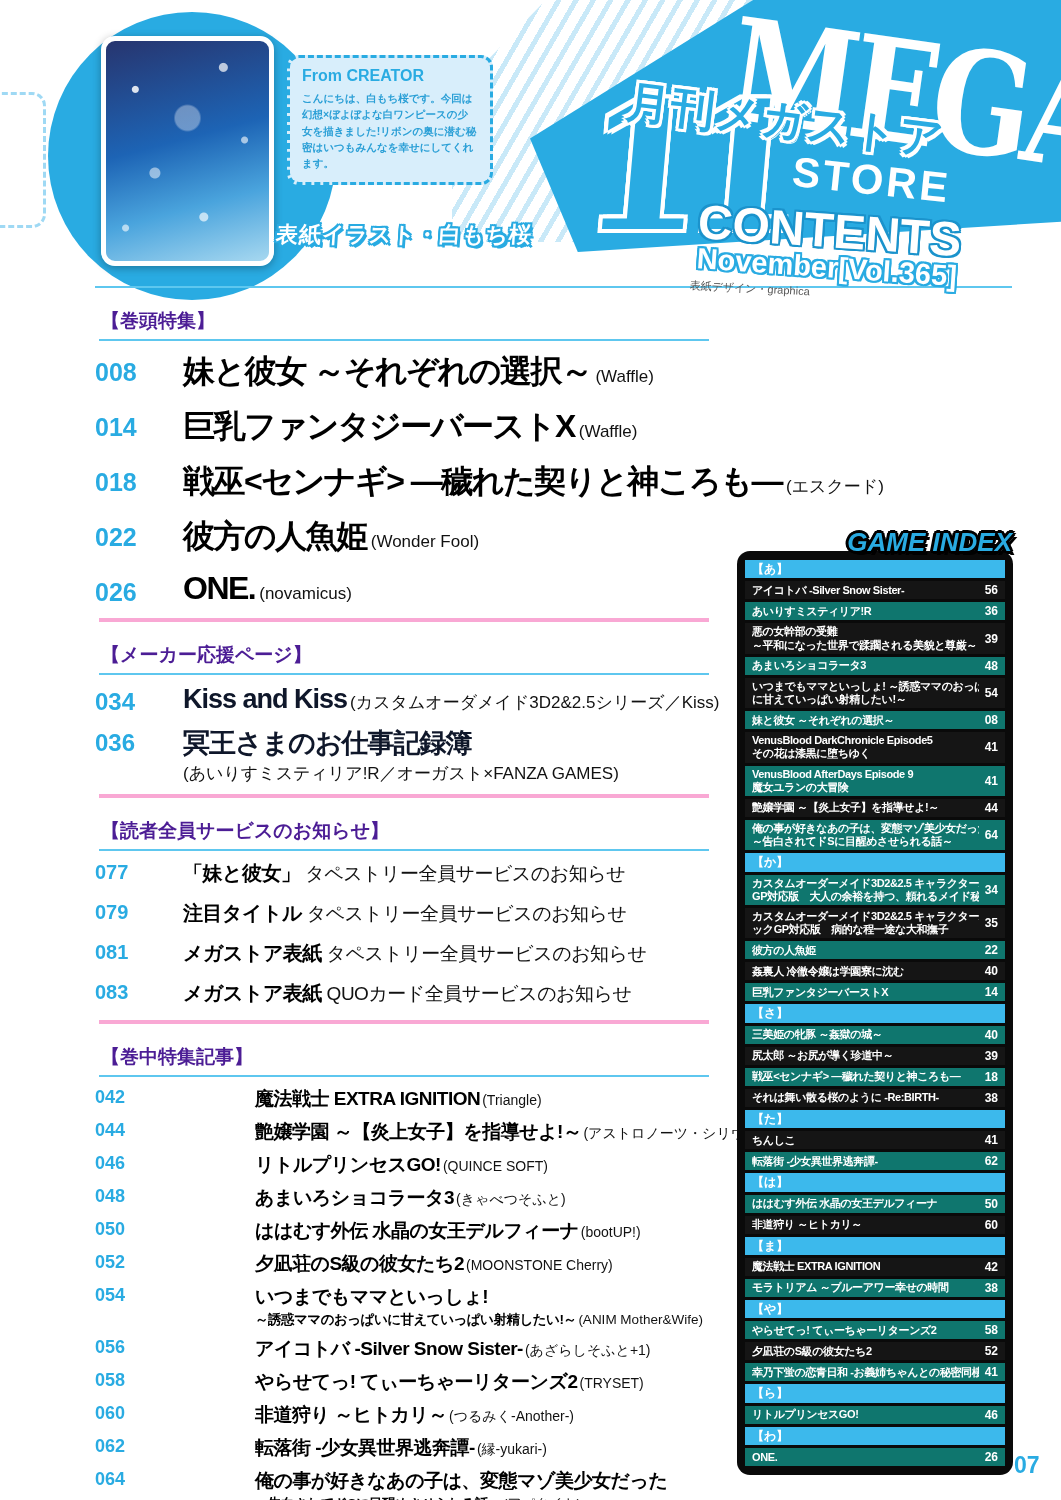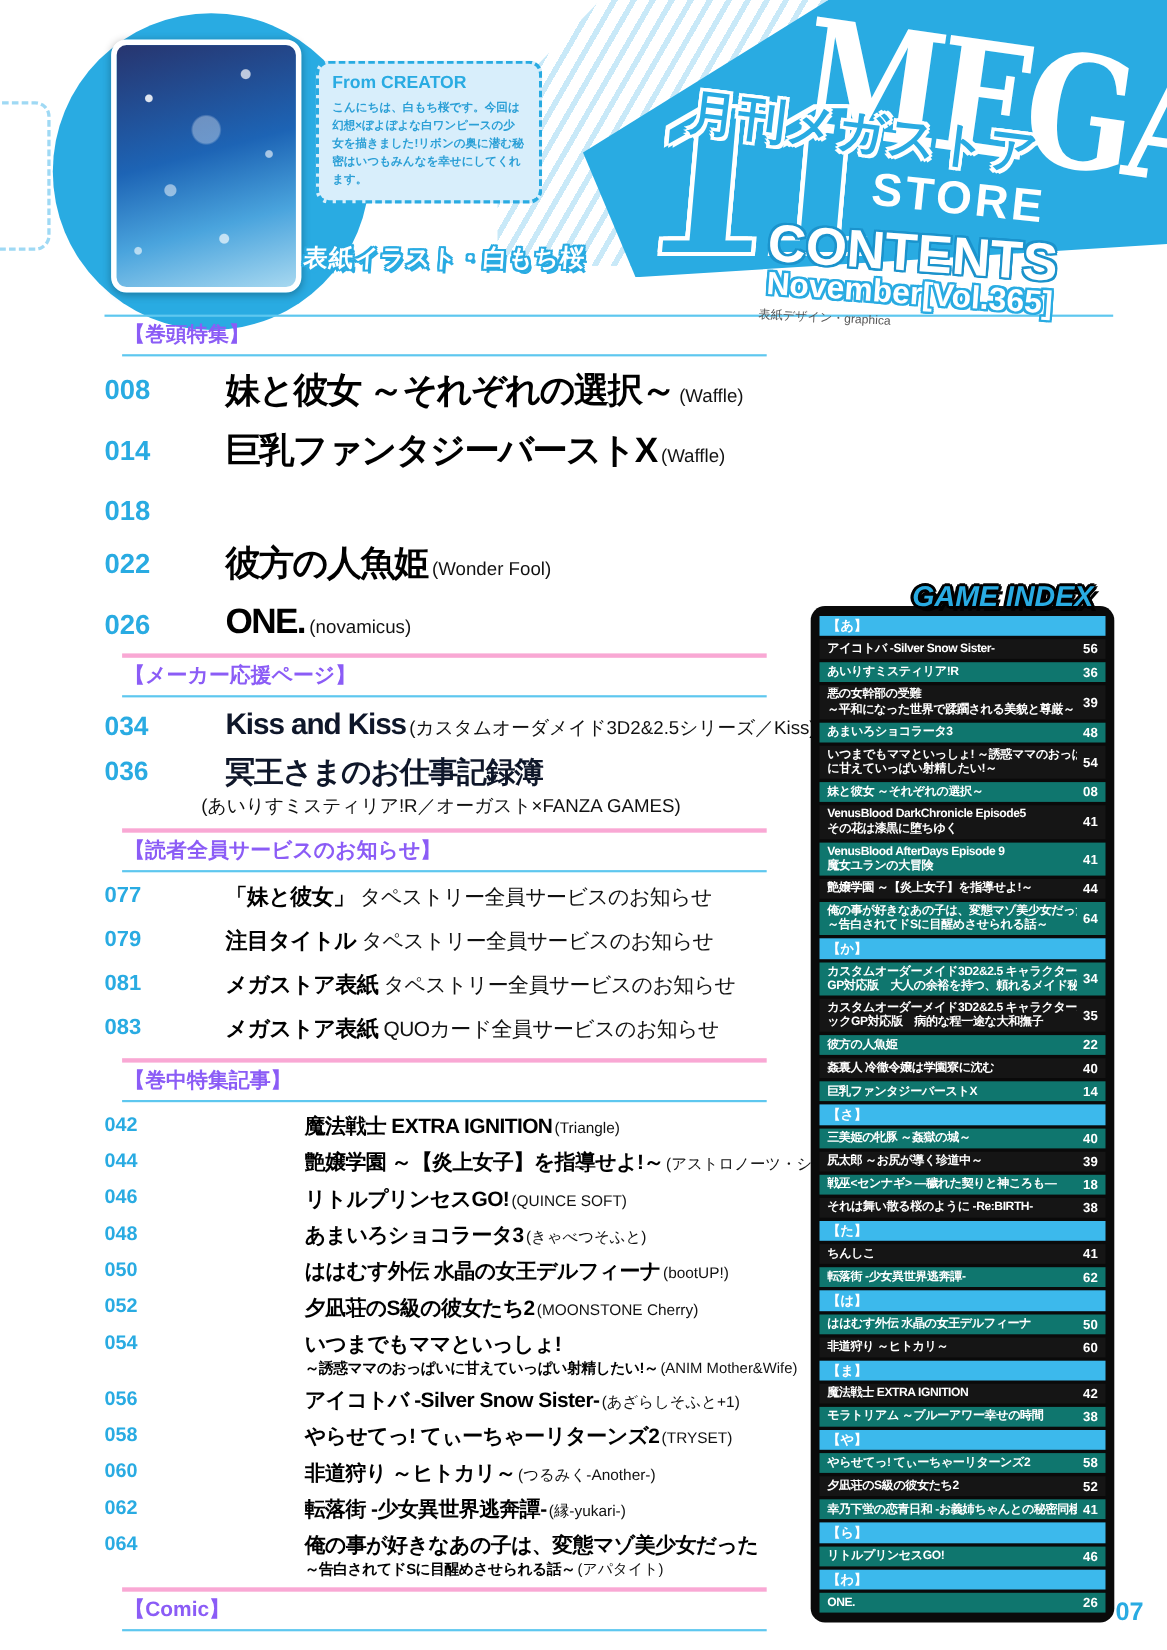--- a/index.html
+++ b/index.html
@@ -45,27 +45,27 @@
   .hd-contents{position:absolute;left:700px;top:194px;z-index:3;color:#fff;font-size:48px;font-weight:900;
       letter-spacing:0;transform:rotate(4deg);transform-origin:0 0;
       text-shadow:-2px -2px 0 #1b93cc,2px -2px 0 #1b93cc,-2px 2px 0 #1b93cc,2px 2px 0 #1b93cc,0 -2px 0 #1b93cc,0 2px 0 #1b93cc,-2px 0 0 #1b93cc,2px 0 0 #1b93cc;}
   .hd-issue{position:absolute;left:698px;top:242px;z-index:3;color:#fff;font-size:29px;font-weight:900;
       transform:rotate(4deg);transform-origin:0 0;
       text-shadow:-2px -2px 0 #29abe2,2px -2px 0 #29abe2,-2px 2px 0 #29abe2,2px 2px 0 #29abe2,0 -2px 0 #29abe2,0 2px 0 #29abe2,-2px 0 0 #29abe2,2px 0 0 #29abe2;}
   .hd-design{position:absolute;left:690px;top:278px;z-index:3;color:#555;font-size:11px;transform:rotate(3deg);transform-origin:0 0;}
   .top-rule{position:absolute;left:95px;top:286px;width:917px;height:2px;background:#5ec7ef;}
   
   .toc{position:absolute;left:95px;top:288px;width:618px;}
-  .sec-hdr{color:#8b5cf6;font-size:19px;font-weight:bold;padding:3px 2px 5px;margin:0 16px 9px;
+  .sec-hdr{color:#4c1d95;font-size:19px;font-weight:bold;padding:20px 2px 5px;margin:0 4px 9px;
       border-bottom:2px solid #5ec7ef;}
   .sec + .sec .sec-hdr{border-top:4px solid #f9a8d4;}
   .item{display:flex;align-items:flex-start;}
   .num{color:#29abe2;font-weight:bold;flex:none;}
   .tw{flex:1;min-width:0;}
-  .l1,.l2{white-space:nowrap;margin-left:22px;}
+  .l1,.l2{white-space:nowrap;}
   .mk{font-weight:normal;color:#111;}
   
   .it-xl{margin-bottom:11px;}
   .it-xl .num{width:88px;font-size:25px;padding-top:8px;}
   .it-xl .t{font-size:32px;font-weight:900;color:#000;letter-spacing:-1.5px;}
   .it-xl .mk{font-size:17px;margin-left:4px;}
   
   .it-md{margin-bottom:9px;}
   .it-md .num{width:88px;font-size:24px;padding-top:4px;}
   .it-md .t{font-size:27px;font-weight:900;color:#0f172a;letter-spacing:-1px;}
@@ -78,21 +78,21 @@
   .svc-r{font-size:19px;color:#111;letter-spacing:-0.5px;}
   
   .it-sm{margin-bottom:7px;}
   .it-sm .num{width:160px;font-size:18px;padding-top:1px;}
   .it-sm .t{font-size:19px;font-weight:900;color:#000;letter-spacing:-0.5px;}
   .it-sm .mk{font-size:14px;margin-left:2px;}
   .it-sm .sub{font-size:13.5px;font-weight:900;color:#000;letter-spacing:-0.5px;}
   .it-sm .l2 .mk{font-size:13.5px;}
   
   .gi{position:absolute;left:737px;top:527px;width:276px;}
-  .gi-title{position:relative;z-index:2;text-align:right;margin:0 19px -7px 0;color:#29abe2;
+  .gi-title{position:relative;z-index:2;text-align:right;margin:0 1px -7px 0;color:#29abe2;
       font-size:26px;font-weight:900;font-style:italic;letter-spacing:0;
       text-shadow:-3px 0 0 #000,3px 0 0 #000,0 -3px 0 #000,0 3px 0 #000,-2px -2px 0 #000,2px -2px 0 #000,-2px 2px 0 #000,2px 2px 0 #000,4px 4px 0 #000;}
   .gi-box{position:relative;z-index:1;background:#0a0a0a;border-radius:13px;padding:9px 8px 6px;}
   .gi-hd{background:#3cb9ec;color:#fff;font-weight:bold;font-size:12px;line-height:1.2;
       padding:2px 7px;margin-bottom:3px;}
   .gi-row{display:flex;align-items:center;padding:2px 7px;margin-bottom:3px;}
   .gi-row.gray{background:#0f766e;}
   .gi-row.dark{background:#151515;}
   .gi-t{flex:1;min-width:0;color:#fff;font-size:11px;line-height:1.2;font-weight:bold;
       letter-spacing:-0.4px;white-space:nowrap;overflow:hidden;}
@@ -140,20 +140,23 @@
           </div>
         </div>
         <div class="item it-xl">
           <span class="num">014</span>
           <div class="tw">
             <div class="l1"><span class="t">巨乳ファンタジーバーストX</span><span class="mk">(Waffle)</span></div>
           </div>
         </div>
         <div class="item it-xl">
           <span class="num">018</span>
+          <div class="tw">
+            <div class="l1"><span class="t">戦巫&lt;センナギ&gt; ―穢れた契りと神ころも―</span><span class="mk">(エスクード)</span></div>
+          </div>
         </div>
         <div class="item it-xl">
           <span class="num">022</span>
           <div class="tw">
             <div class="l1"><span class="t">彼方の人魚姫</span><span class="mk">(Wonder Fool)</span></div>
           </div>
         </div>
         <div class="item it-xl">
           <span class="num">026</span>
           <div class="tw">

